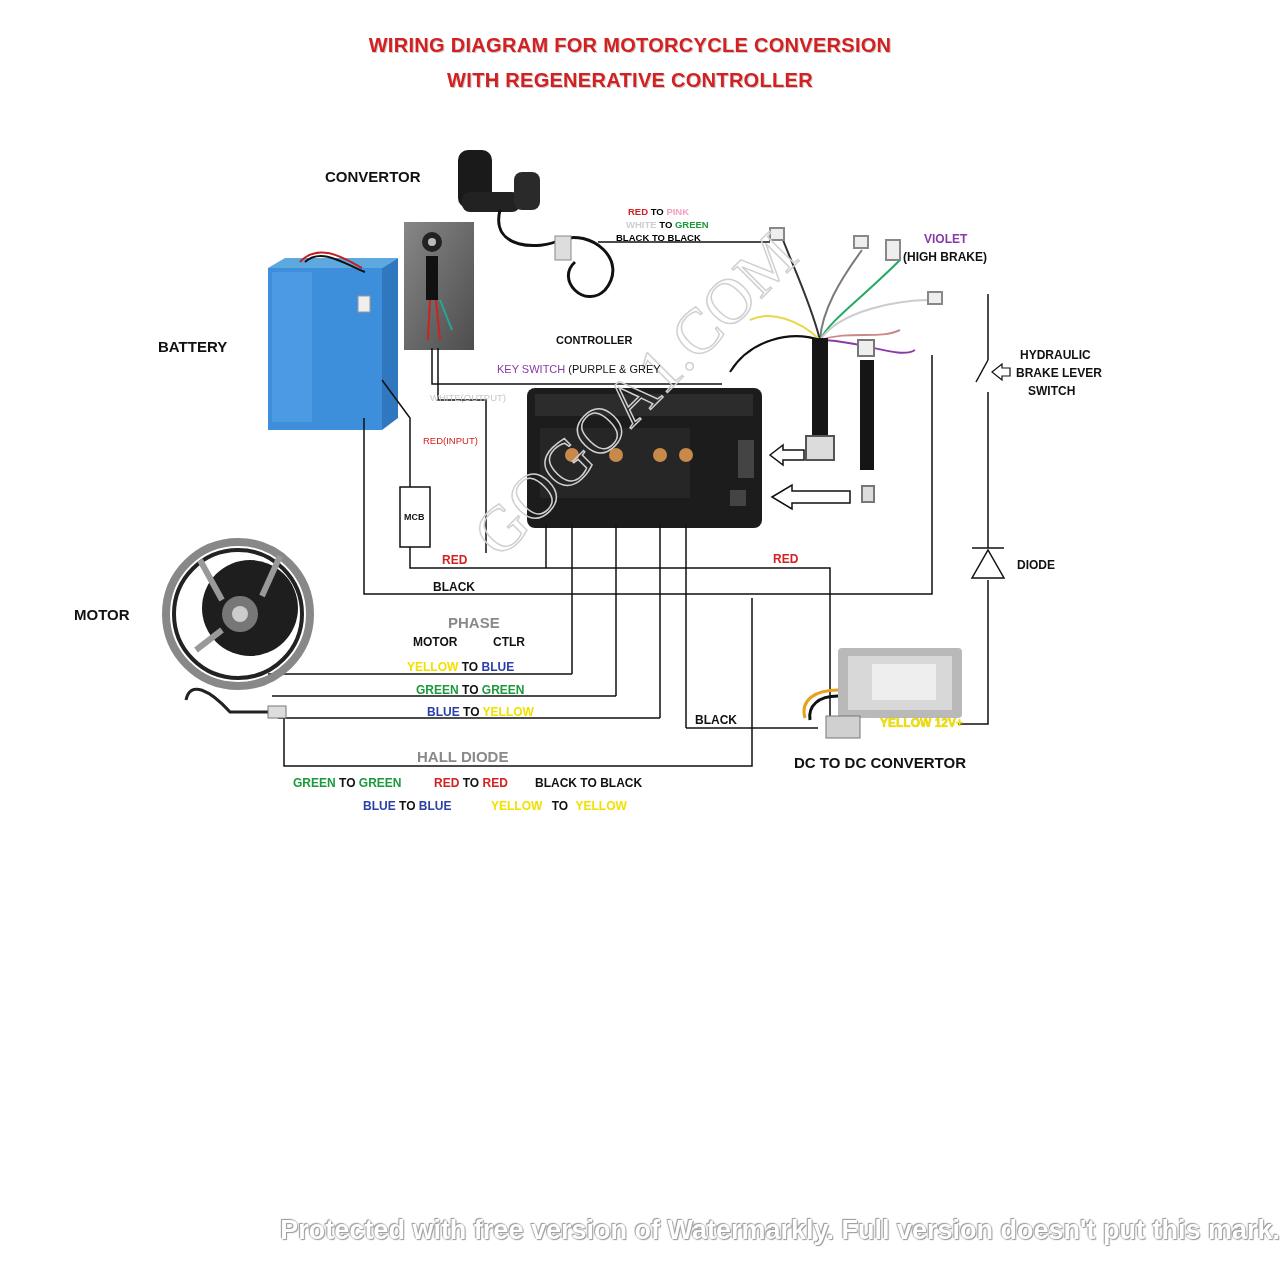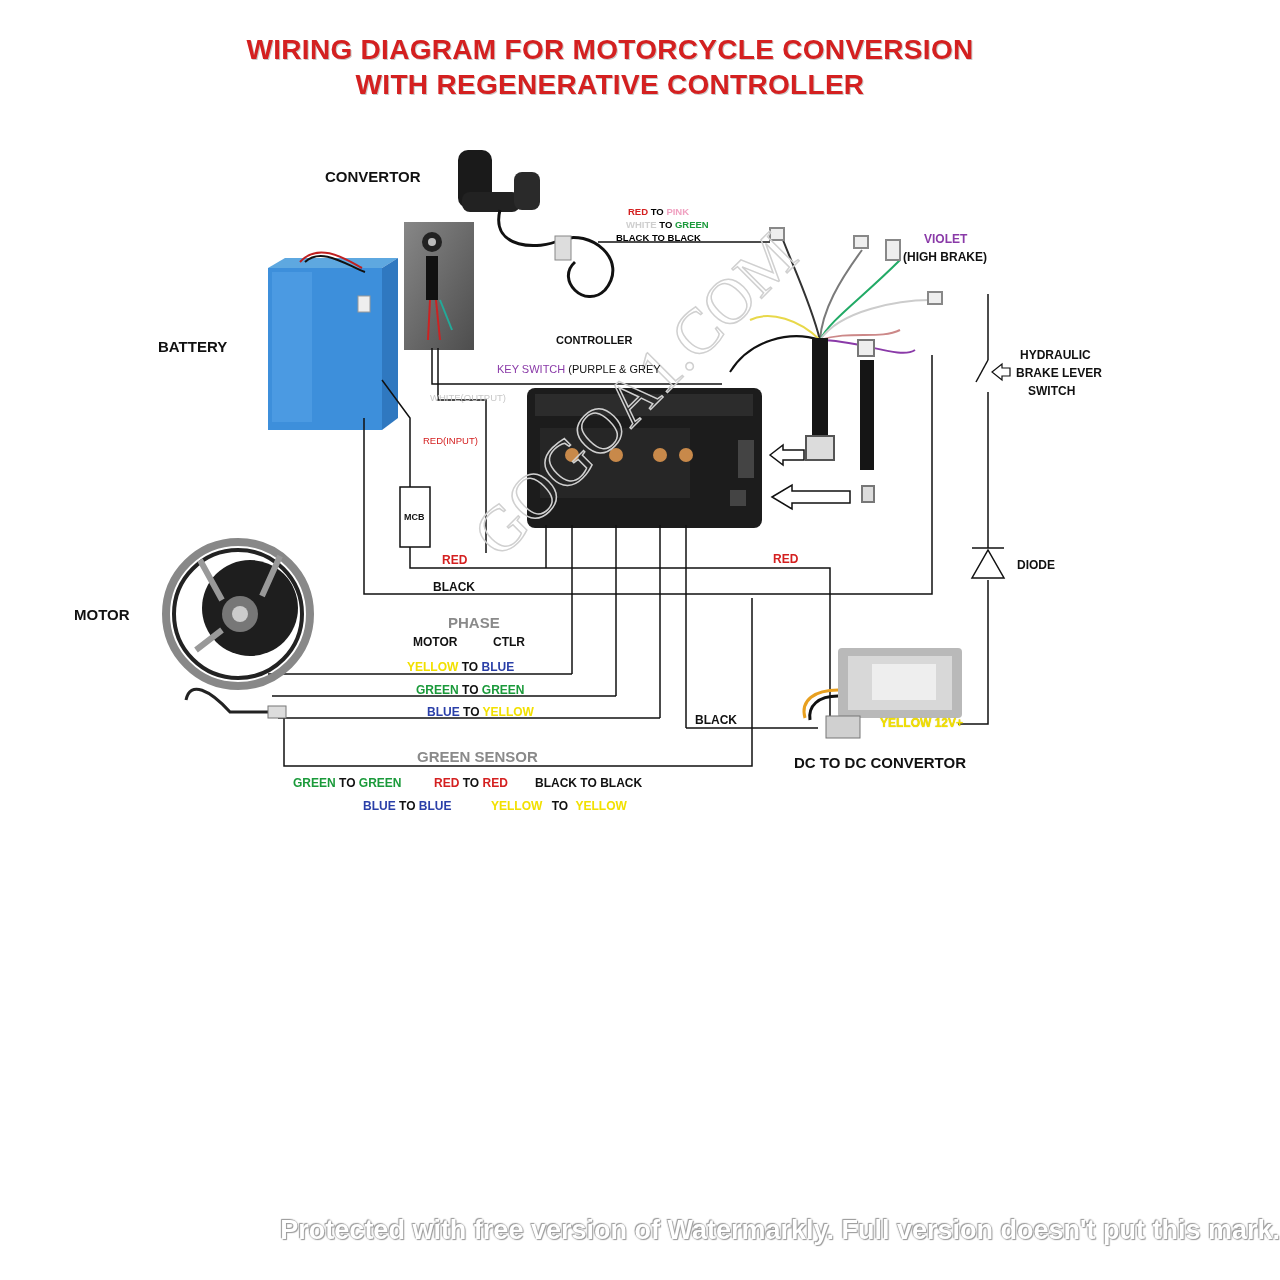--- a/index.html
+++ b/index.html
@@ -1,18 +1,18 @@
 <!DOCTYPE html>
 <html><head>
 <meta charset="utf-8">
 <style>
   html, body { margin:0; padding:0; background:#ffffff; }
   body { width:1280px; height:1280px; position:relative; overflow:hidden; font-family:"Liberation Sans", sans-serif; }
   .abs { position:absolute; white-space:nowrap; }
-  .title { color:#d42020; font-weight:bold; font-size:28px; letter-spacing:0.3px; text-shadow:1px 1px 0 #c9c9c9; left:0; width:1220px; text-align:center; }
+  .title { color:#d42020; font-weight:bold; font-size:20px; letter-spacing:0.3px; text-shadow:1px 1px 0 #c9c9c9; left:0; width:1220px; text-align:center;padding-left:20px; }
   .lbl { font-weight:bold; color:#111; font-size:15px; }
   .sm { font-weight:bold; font-size:12px; color:#111; }
   .xs { font-weight:bold; font-size:9.5px; }
   .thin { font-size:11px; }
   svg#wires { position:absolute; left:0; top:0; }
   .wm-text { font-family:"Liberation Serif", serif; font-size:64px; fill:none; stroke:#d0d0d0; stroke-width:1.5; }
   .footer { left:0; width:1280px; text-align:right; top:1215px; font-size:27px; font-weight:bold; color:#fff; text-shadow: 0 0 2px #9a9a9a, 1px 1px 1px #9a9a9a, -1px -1px 1px #9a9a9a; }
 </style>
 </head>
 <body>
@@ -211,21 +211,21 @@
   <span style="color:#1a9a3a">GREEN</span>
   <span>TO</span>
   <span style="color:#1a9a3a">GREEN</span>
 </div>
 <div class="abs sm" style="left:427px; top:705px;">
   <span style="color:#2a3fa8">BLUE</span>
   <span>TO</span>
   <span style="color:#f2e000">YELLOW</span>
 </div>
 
-<div class="abs lbl" style="left:417px; top:748px; color:#8a8a8a;">GREEN SENSOR</div>
+<div class="abs lbl" style="left:417px; top:748px; color:#8a8a8a;">HALL DIODE</div>
 
 <div class="abs sm" style="left:293px; top:776px;">
   <span style="color:#1a9a3a">GREEN</span>
   <span>TO</span>
   <span style="color:#1a9a3a">GREEN</span>
 </div>
 <div class="abs sm" style="left:434px; top:776px;">
   <span style="color:#d42020">RED</span>
   <span>TO</span>
   <span style="color:#d42020">RED</span>

